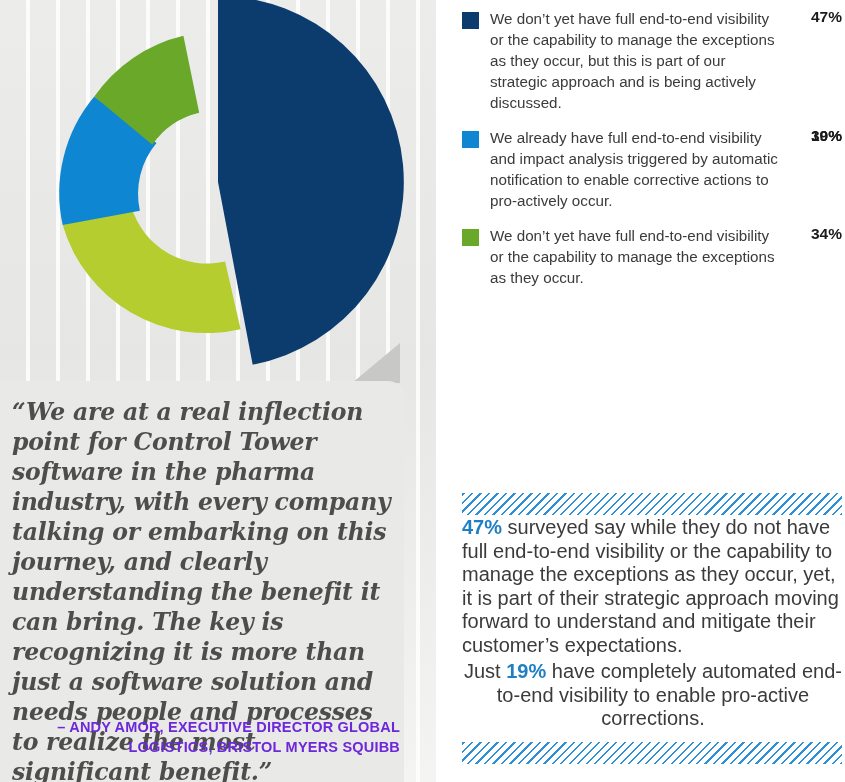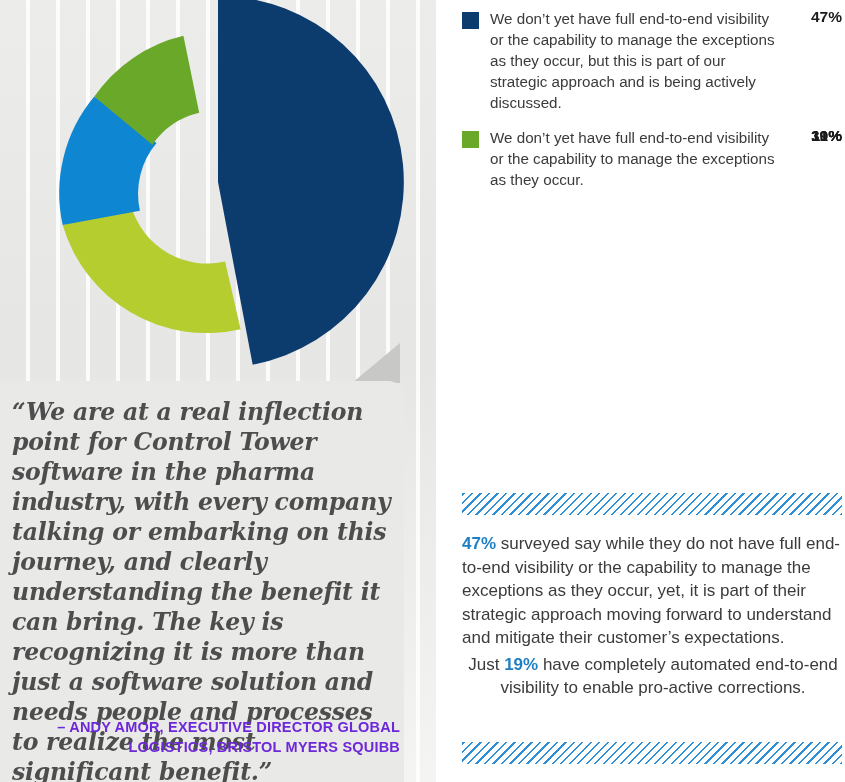--- a/index.html
+++ b/index.html
@@ -133,23 +133,23 @@
       -45deg,
       #2d8fd5 0px, #2d8fd5 1.6px,
       #ffffff 1.6px, #ffffff 6px);
   }
   #hatch-top { top: 493px; }
   #hatch-bottom { top: 742px; }
 
   
   #summary {
     position: absolute;
-    left: 26px; top: 532px;
+    left: 26px; top: 516px;
     width: 382px;
-    font-size: 17px;
+    font-size: 20px;
     line-height: 23.5px;
     color: #3b3b3b;
   }
   #summary .hl {
     color: #1e7fc4;
     font-weight: bold;
   }
   #summary p { margin: 0; }
   #summary p + p { margin-top: 3px; text-align: center; }
 </style>
@@ -192,25 +192,26 @@
     </div>
 
     <div class="legend-item">
       <span class="legend-swatch" style="background:#b5cd2f"></span>
       <span class="legend-pct">30%</span>
     </div>
 
     <div class="legend-item">
       <span class="legend-swatch" style="background:#0f86d1"></span>
       <span class="legend-pct">19%</span>
+      <div class="legend-text">We already have full end-to-end visibility and impact analysis triggered by automatic notification to enable corrective actions to pro-actively occur.</div>
     </div>
 
     <div class="legend-item">
       <span class="legend-swatch" style="background:#6aa82a"></span>
-      <span class="legend-pct">11%</span>
+      <span class="legend-pct">34%</span>
       <div class="legend-text">We don’t yet have full end-to-end visibility or the capability to manage the exceptions as they occur.</div>
     </div>
 
   </div>
 
   <div class="hatch-bar" id="hatch-top"></div>
 
   <div id="summary">
     <p><span class="hl">47%</span><span> surveyed say while they do not have full end-to-end visibility or the capability to manage the exceptions as they occur, yet, it is part of their strategic approach moving forward to understand and mitigate their customer’s expectations.</span></p>
     <p><span>Just </span><span class="hl">19%</span><span> have completely automated end-to-end visibility to enable pro-active corrections.</span></p>

